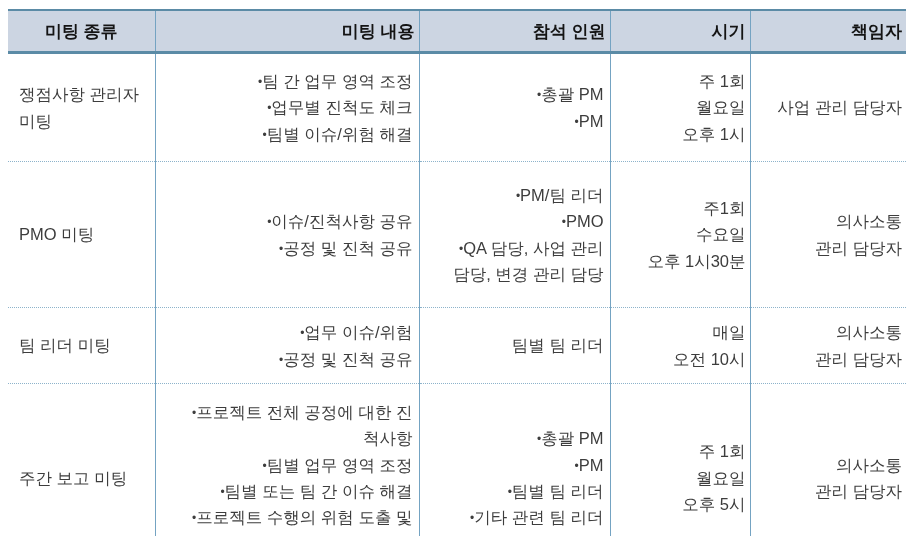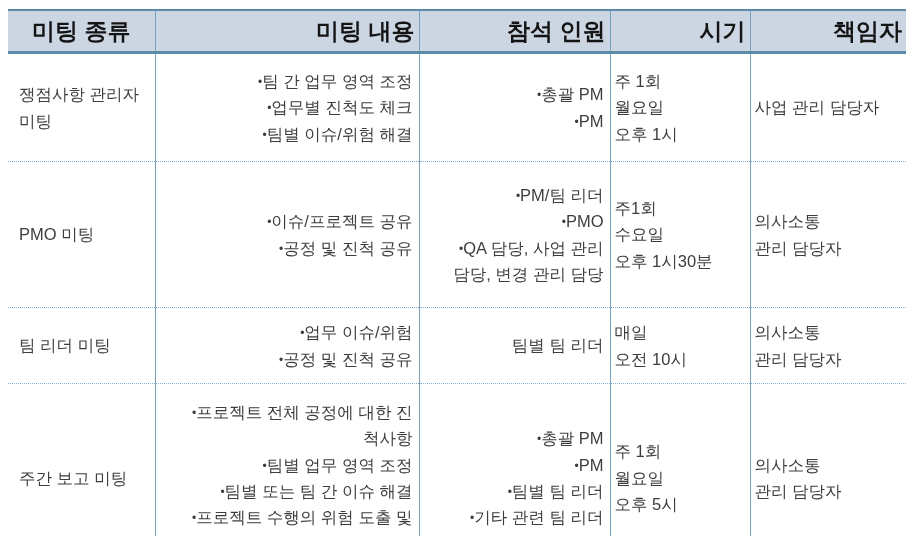--- a/index.html
+++ b/index.html
@@ -18,40 +18,40 @@
   }
   .table-wrap{position:absolute;left:8px;top:9px;width:898px;}
   table{
     border-collapse:collapse;table-layout:fixed;width:898px;
     border-top:2px solid var(--line);
     border-bottom:2px solid var(--line);
   }
   thead th{
     background:var(--header-bg);
     border-bottom:3px solid var(--line);
-    font-size:23px;font-weight:bold;color:var(--header-text);
+    font-size:17px;font-weight:bold;color:var(--header-text);
     height:40px;padding:0 4px;text-align:center;
   }
   th + th, td + td{border-left:1px solid var(--divider);text-align:right;}
   tbody tr:not(:last-child) td{border-bottom:1px dotted var(--dotted);}
   td{
     vertical-align:middle;
     font-size:16.5px;color:var(--body-text);
     padding:6px 8px;line-height:1.6;
   }
   .row-0 td{height:95px;}
   .row-1 td{height:133px;}
   .row-2 td{height:63px;}
   .row-3 td{height:176px;}
   .type-cell{padding-left:11px;padding-right:4px;text-align:left;}
   .content-cell,.attendees-cell{padding-left:12px;padding-right:6px;}
   .bullets{list-style:none;margin:0;padding:0;}
   .bullets li{padding-left:19px;text-indent:-13px;}
   .bullet-glyph{display:inline-block;width:13px;text-indent:0;font-size:12px;vertical-align:1px;}
-  .center-cell{text-align:left;padding-left:4px;padding-right:4px;}
+  .center-cell{text-align:right;padding-left:4px;padding-right:4px;}
   .vline{display:block;}
 </style>
 </head>
 <body>
 
 <div class="table-wrap">
   <table>
     <colgroup>
       <col style="width:147px">
       <col style="width:264px">
@@ -94,21 +94,21 @@
           <td class="cell center-cell">
             <div>
               <span class="vline">사업 관리 담당자</span>
             </div>
           </td>
         </tr>
         <tr class="body-row row-1">
           <td class="cell type-cell">PMO 미팅</td>
           <td class="cell content-cell">
             <ul class="bullets">
-              <li><span class="bullet-glyph">•</span><span>이슈/프로젝트 공유</span></li>
+              <li><span class="bullet-glyph">•</span><span>이슈/진척사항 공유</span></li>
               <li><span class="bullet-glyph">•</span><span>공정 및 진척 공유</span></li>
             </ul>
           </td>
           <td class="cell attendees-cell">
             <ul class="bullets">
               <li><span class="bullet-glyph">•</span><span>PM/팀 리더</span></li>
               <li><span class="bullet-glyph">•</span><span>PMO</span></li>
               <li><span class="bullet-glyph">•</span><span>QA 담당, 사업 관리 담당, 변경 관리 담당</span></li>
             </ul>
           </td>

